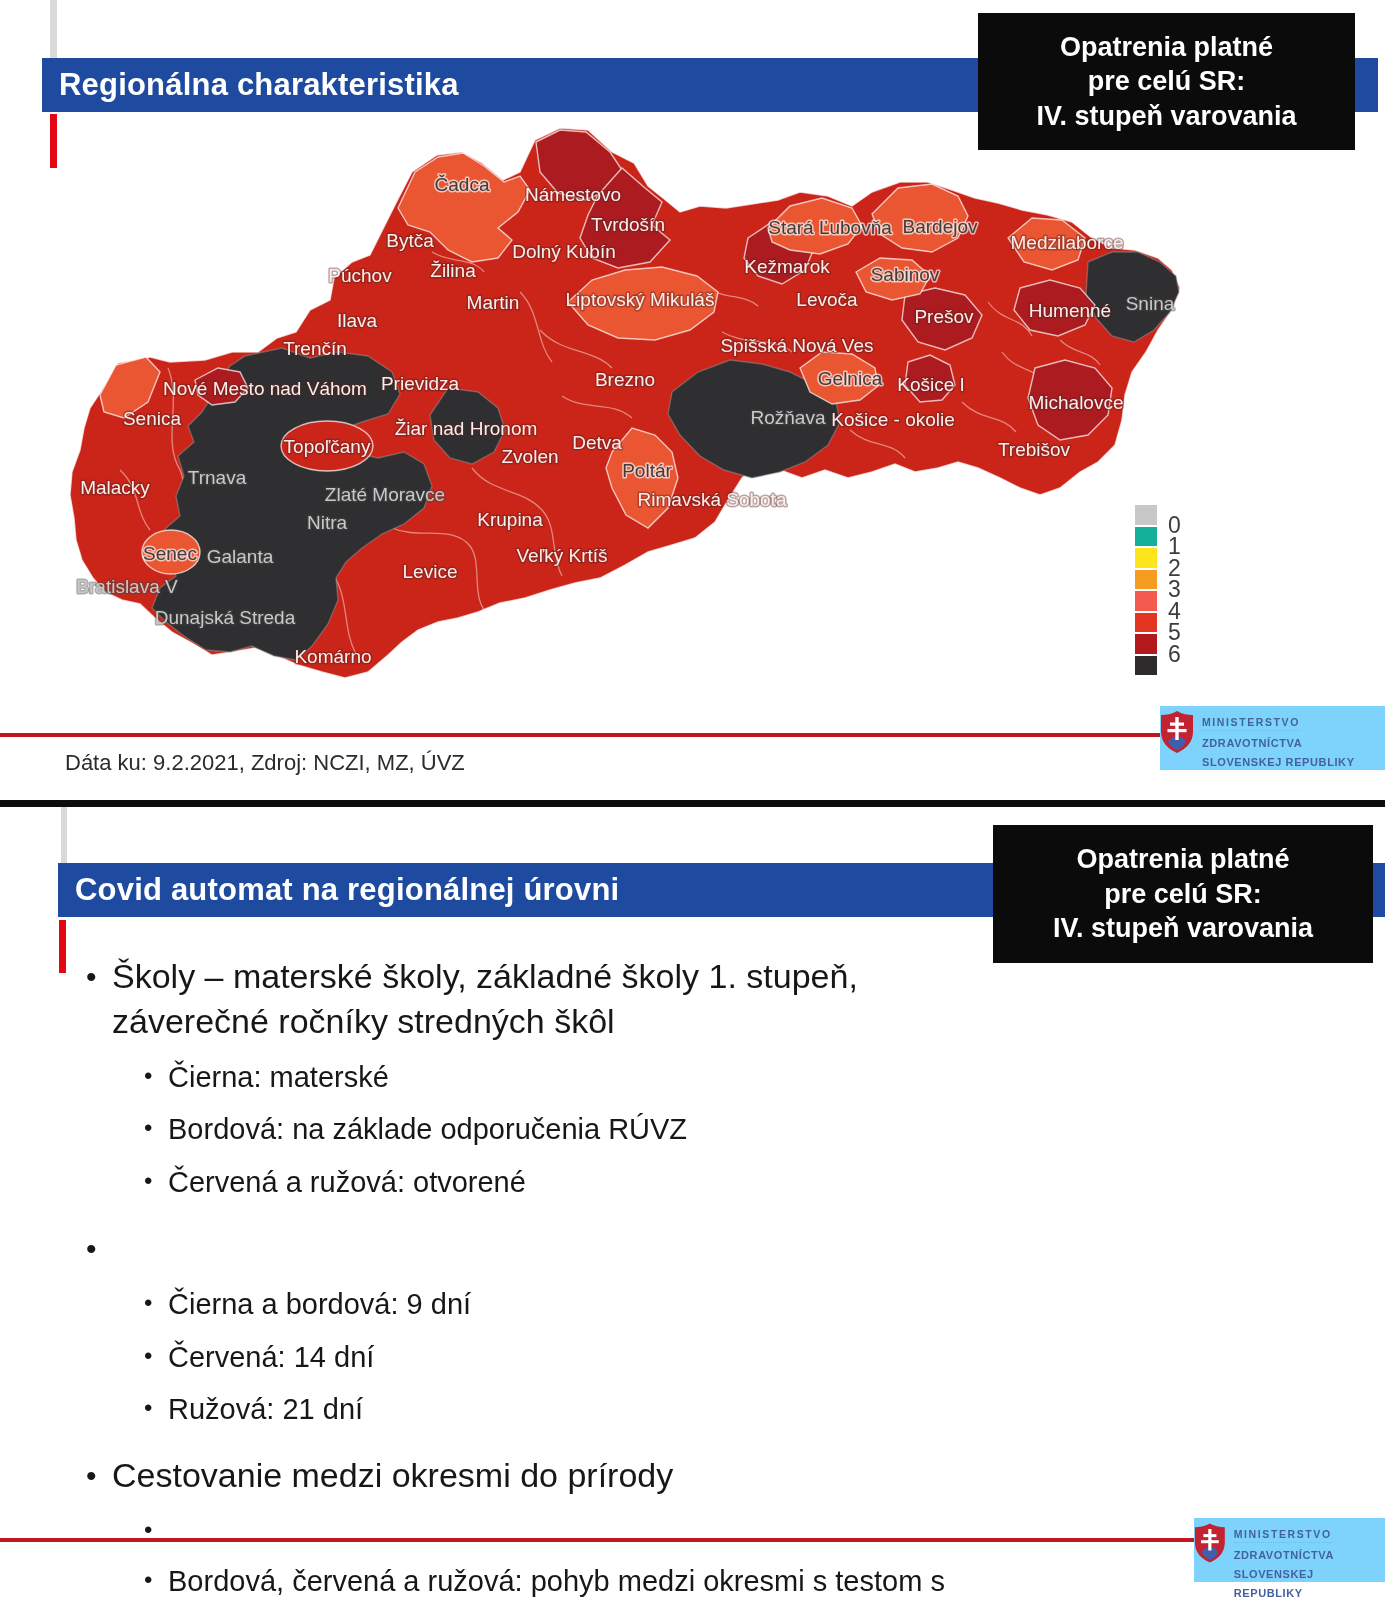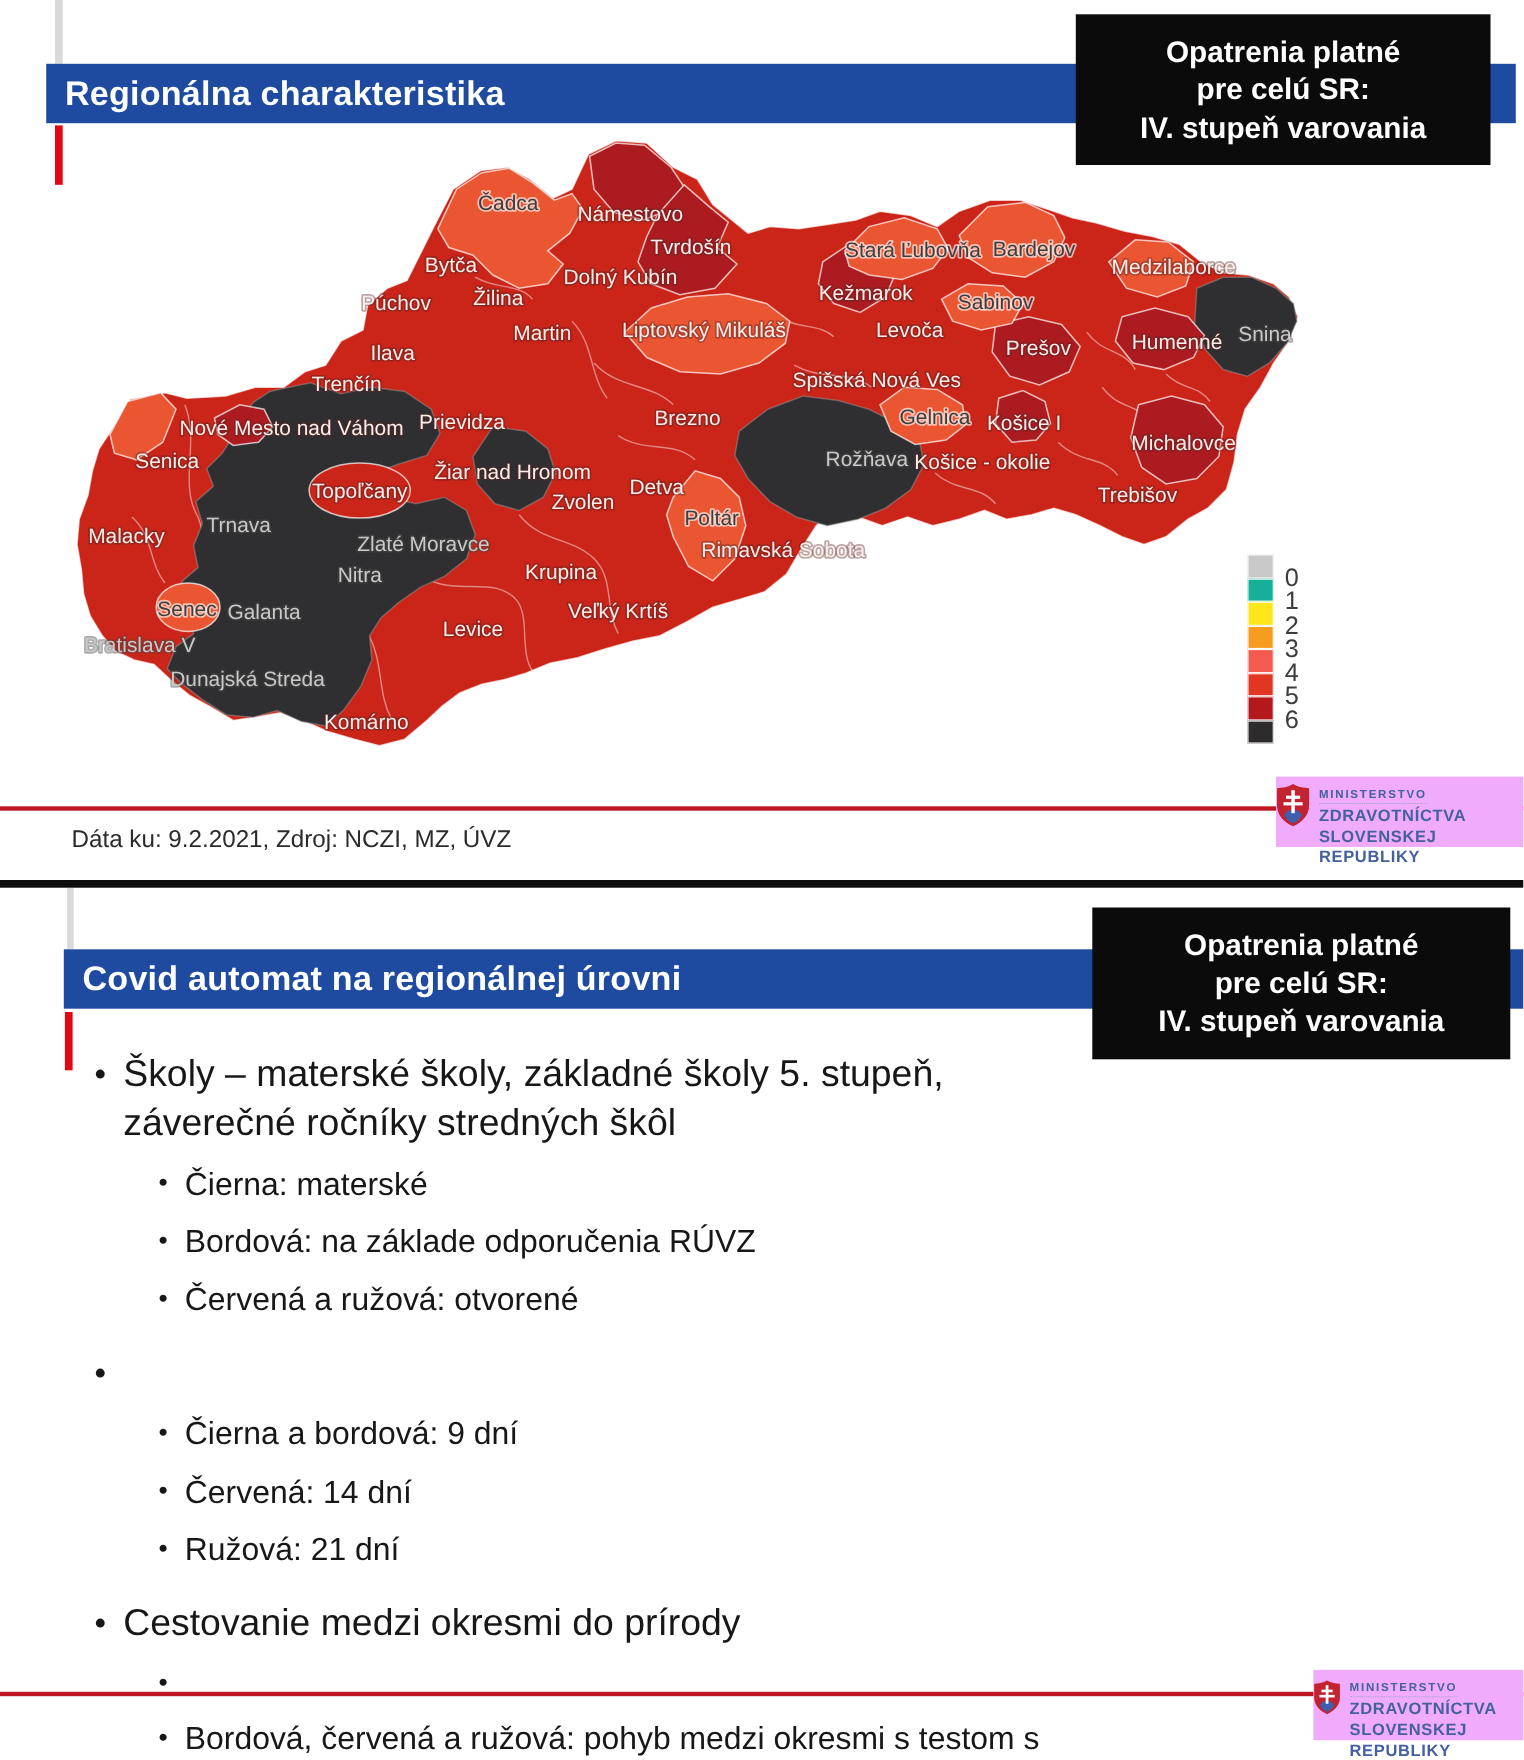--- a/index.html
+++ b/index.html
@@ -37,25 +37,25 @@
   .lnum{position:absolute;left:34px;font-size:23px;color:#3c3c3c;line-height:1;}
 
   
   .redline{background:#c01623;height:4px;left:0;width:1385px;z-index:2;}
   .divider{background:#0d0d0d;height:7px;left:0;width:1385px;z-index:7;}
 
   
   .note{font-size:22px;color:#2b2b2b;z-index:3;text-align:center;}
 
   
-  .logo{background:#f0abfc;display:flex;align-items:flex-start;z-index:4;padding-top:4px;}
+  .logo{background:#7dd3fc;display:flex;align-items:flex-start;z-index:4;padding-top:4px;}
   .logo .txt{margin-left:8px;color:#44619f;font-weight:bold;line-height:1.18;padding-top:2px;}
   .logo .l1{font-size:10.5px;letter-spacing:1.6px;border-bottom:1px dotted #9aa9cc;
             padding-bottom:2px;margin-bottom:2px;display:inline-block;}
-  .logo .l2,.logo .l3{font-size:15px;letter-spacing:.6px;}
+  .logo .l2,.logo .l3{font-size:11px;letter-spacing:.6px;}
 
   
   #bullets{left:86px;top:930px;width:868px;color:#171717;z-index:3;}
   .main-b{display:flex;font-size:34px;line-height:1.32;margin-top:24px;}
   .main-b .dot{flex:0 0 26px;font-size:30px;line-height:1.5;}
   .sub-b{display:flex;font-size:29px;line-height:1.3;margin:15px 0 0 58px;}
   .sub-b .dot{flex:0 0 24px;font-size:24px;line-height:1.45;}
 </style>
 </head>
 <body>
@@ -251,21 +251,21 @@
 
 <div class="abs badge" style="left:993px;top:825px;width:380px;height:138px;">
   <div>Opatrenia platné</div>
   <div>pre celú SR:</div>
   <div>IV. stupeň varovania</div>
 </div>
 
 <div id="bullets" class="abs">
     <div class="main-b">
       <span class="dot">•</span>
-      <span>Školy – materské školy, základné školy 5. stupeň, záverečné ročníky stredných škôl</span>
+      <span>Školy – materské školy, základné školy 1. stupeň, záverečné ročníky stredných škôl</span>
     </div>
     <div class="sub-b">
       <span class="dot">•</span>
       <span>Čierna: materské</span>
     </div>
     <div class="sub-b">
       <span class="dot">•</span>
       <span>Bordová: na základe odporučenia RÚVZ</span>
     </div>
     <div class="sub-b">

